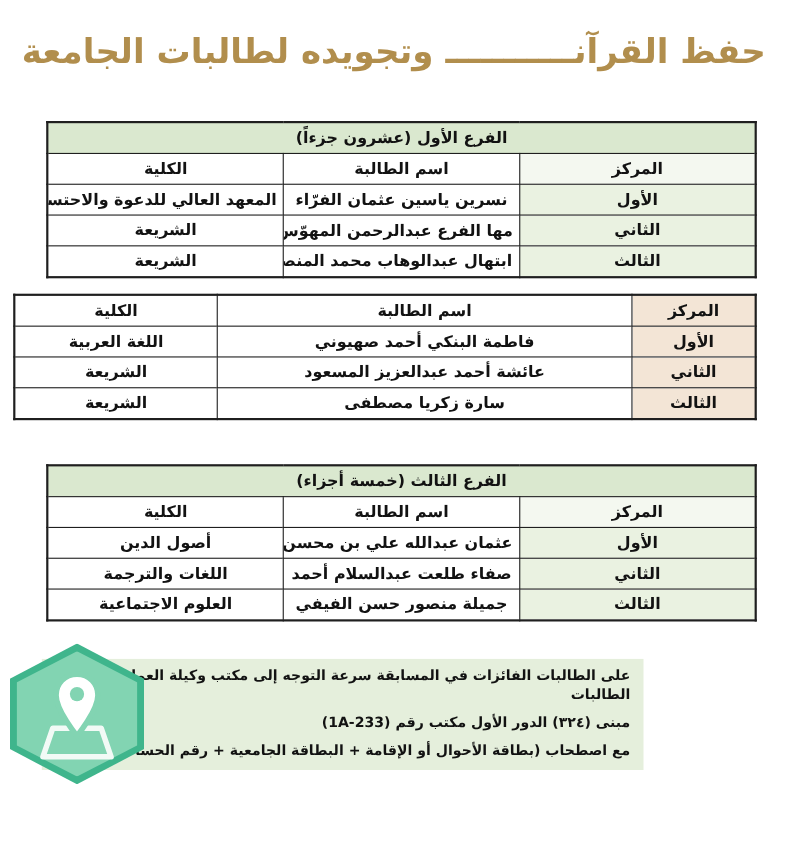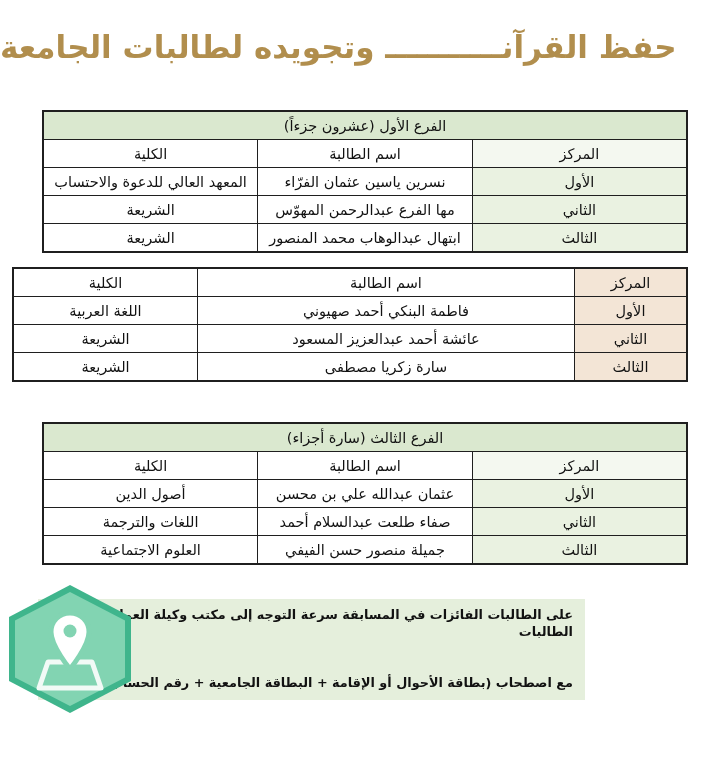--- a/index.html
+++ b/index.html
@@ -2,32 +2,32 @@
 <html lang="ar" dir="rtl"><head>
 <meta charset="utf-8">
 <style>
   html,body{margin:0;padding:0;}
   body{
     width:716px;height:768px;position:relative;background:#ffffff;
     font-family:"DejaVu Sans",sans-serif;color:#121212;direction:rtl;overflow:hidden;
   }
   
   .doc-title{
-    position:absolute;top:18px;left:0;right:0;text-align:left;
+    position:absolute;top:18px;left:0;right:0;text-align:center;
     font-size:31px;font-weight:bold;color:#b18e4d;white-space:nowrap;
     letter-spacing:0px;line-height:58px;
   }
   
   table.branch{
     position:absolute;right:28px;width:646px;border-collapse:collapse;
     table-layout:fixed;background:#fff;
   }
   #table-1{top:110px;} #table-2{top:267px;} #table-3{top:422px;}
   table.branch td{
-    border:1px solid #1f1f1f;font-weight:normal;font-size:14.5px;
+    border:1px solid #1f1f1f;font-weight:bold;font-size:14.5px;
     text-align:center;vertical-align:middle;height:27px;padding:0 6px;
     overflow:hidden;white-space:nowrap;
   }
   table.branch{border:2px solid #1f1f1f;}
   td.title-cell{height:23px;font-size:15.5px;}
   .c-rank{width:99px;} .c-name{width:364px;} .c-college{width:171px;margin-top:30px;}
   
   .theme-green td.title-cell{background:#dae8cf;}
   .theme-green td.rank-bg{background:#eaf2e1;}
   .theme-green td.rank-head{background:#f4f8f0;}
@@ -105,21 +105,21 @@
     <td class="rank-bg">الثالث</td>
     <td>سارة زكريا مصطفى</td>
     <td>الشريعة</td>
   </tr>
 </tbody>
   </table>
 
 <table id="table-3" class="branch theme-green">
   <tbody>
       <tr>
-    <td colspan="3" class="title-cell">الفرع الثالث (سارة أجزاء)</td>
+    <td colspan="3" class="title-cell">الفرع الثالث (خمسة أجزاء)</td>
   </tr>
   <tr>
     <td class="c-rank rank-head">المركز</td>
     <td class="c-name">اسم الطالبة</td>
     <td class="c-college">الكلية</td>
   </tr>
   <tr>
     <td class="rank-bg">الأول</td>
     <td>عثمان عبدالله علي بن محسن</td>
     <td>أصول الدين</td>
@@ -132,20 +132,21 @@
   <tr>
     <td class="rank-bg">الثالث</td>
     <td>جميلة منصور حسن الفيفي</td>
     <td>العلوم الاجتماعية</td>
   </tr>
 </tbody>
   </table>
 
 <div class="notice-box">
   <div class="notice-line">على الطالبات الفائزات في المسابقة سرعة التوجه إلى مكتب وكيلة العمادة لشؤون الطالبات</div>
+  <div class="notice-line">مبنى (٣٢٤) الدور الأول مكتب رقم (1A-233)</div>
   <div class="notice-line">مع اصطحاب (بطاقة الأحوال أو الإقامة + البطاقة الجامعية + رقم الحساب البنكي)</div>
 </div>
 
 <div class="hex-badge">
   <div class="hex-outer"></div>
   <div class="hex-inner"></div>
   <svg class="hex-svg" viewBox="0 0 122 128">
 
     <path d="M39 77 L83 77 L92 103 L30 103 Z" fill="none" stroke="#f2faf6" stroke-width="5" stroke-linejoin="round"></path>
 

